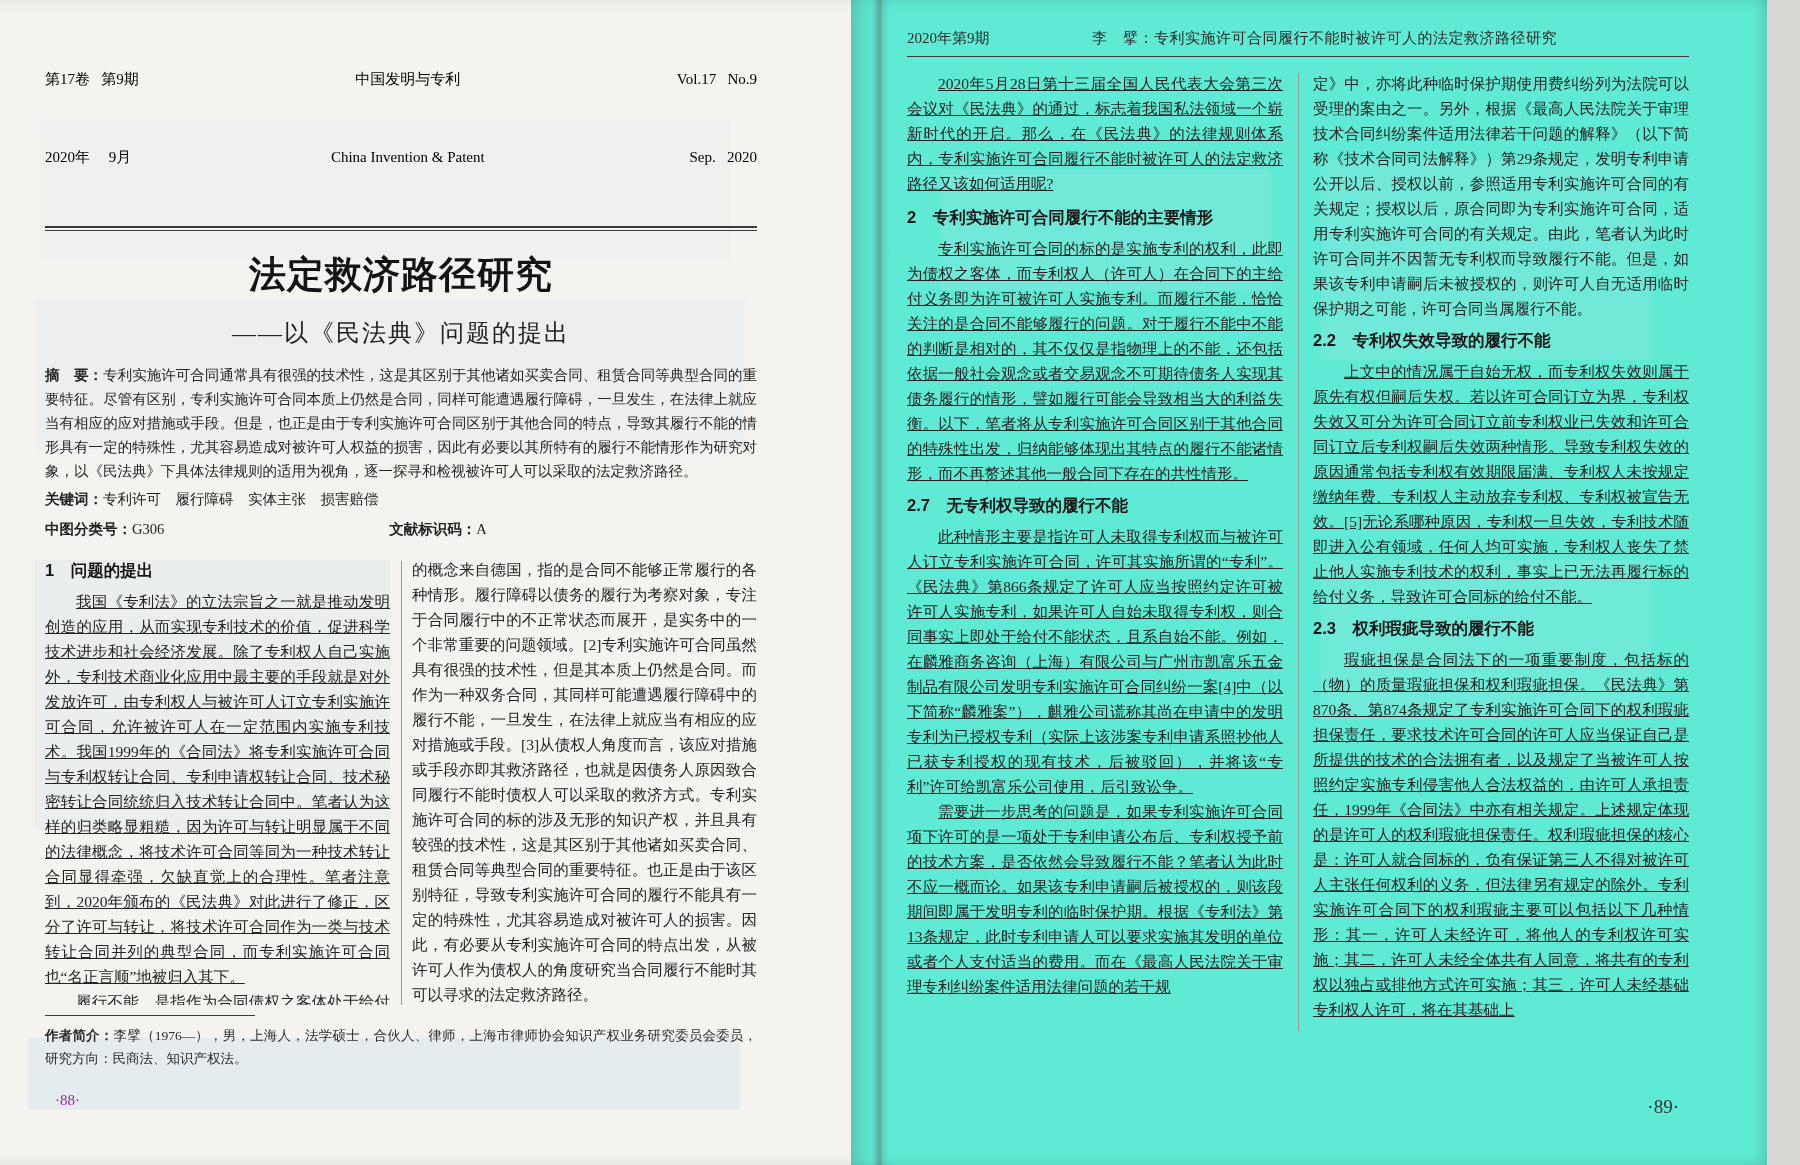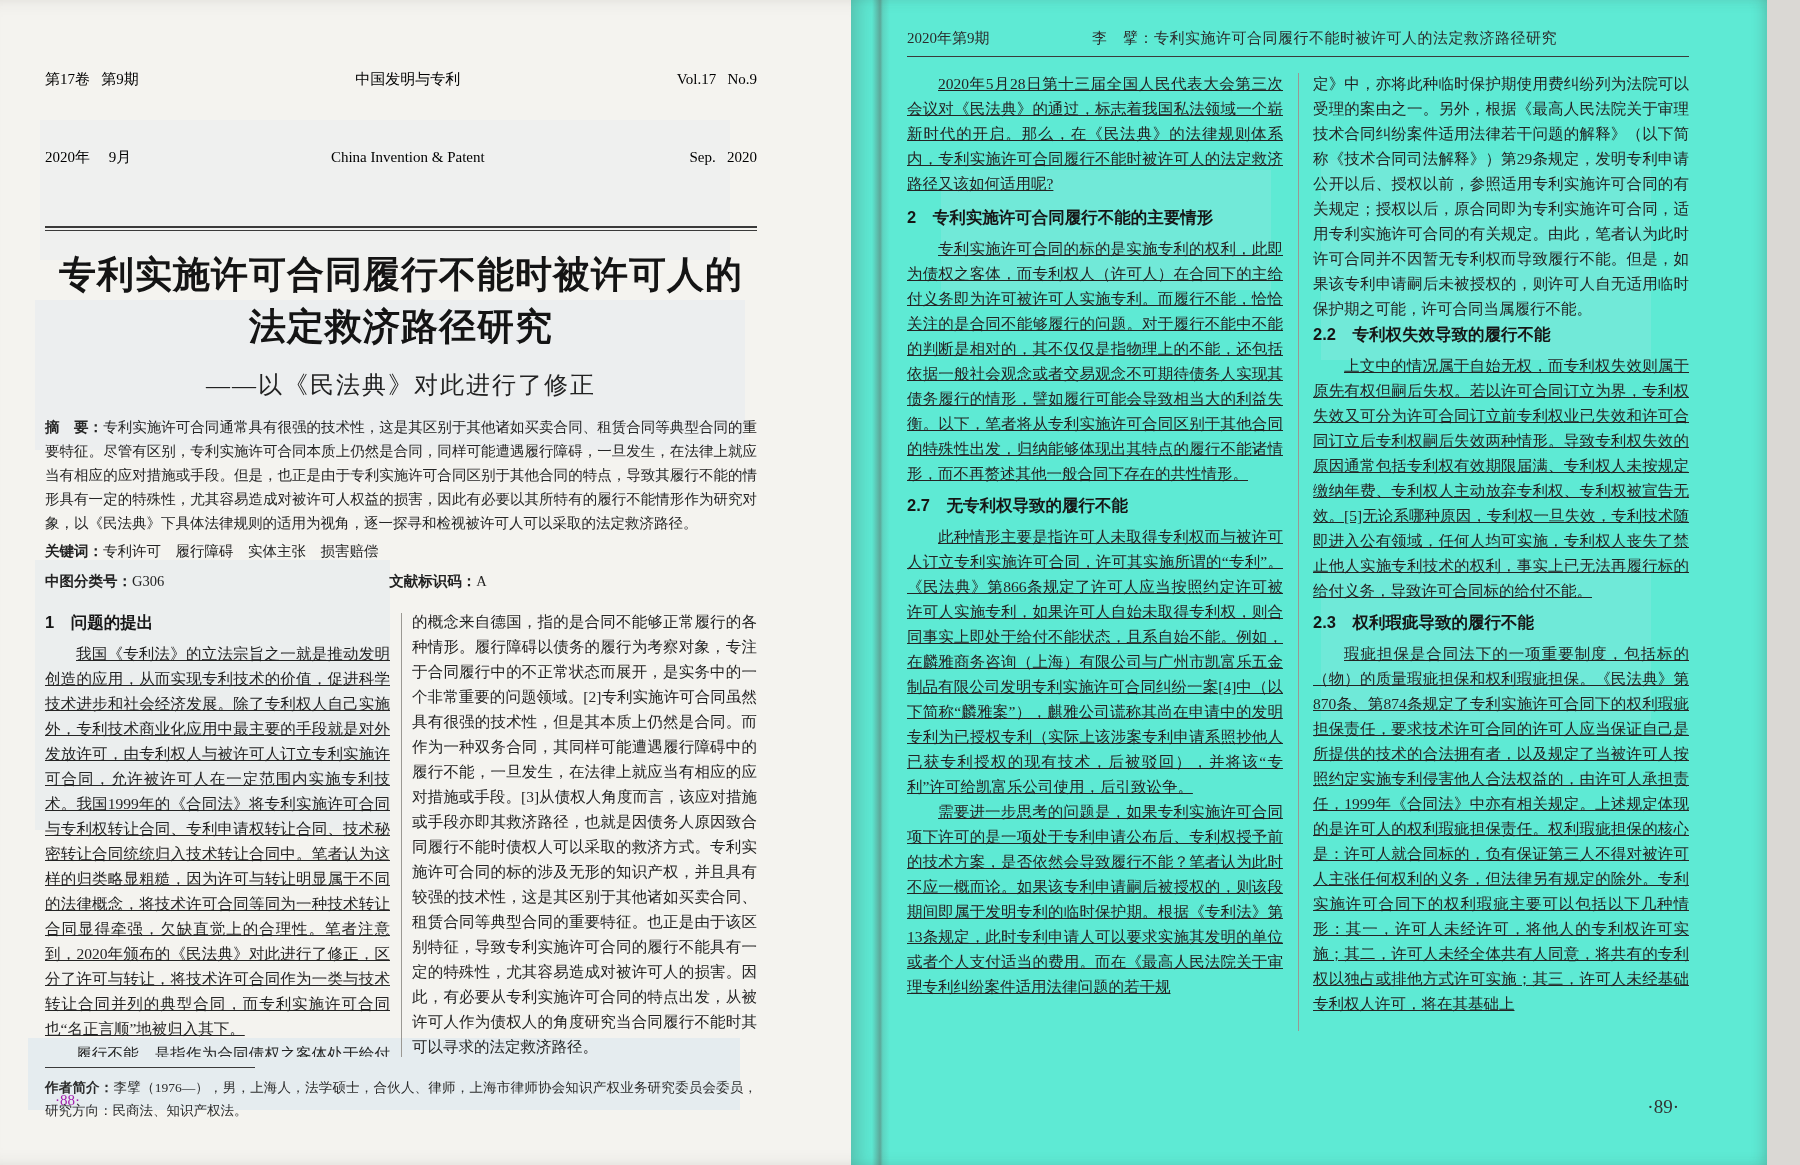--- a/index.html
+++ b/index.html
@@ -79,24 +79,23 @@
         <div>China Invention &amp; Patent</div>
       </div>
       <div class="hr">
         <div>Vol.17   No.9</div>
         <div>Sep.   2020</div>
       </div>
     </div>
     <div class="double-rule"></div>
 
     <div class="title">
-      <div>专利实施许可合同履行不能时被许可人的</div>
       <div>法定救济路径研究</div>
     </div>
-    <div class="subtitle">——以《民法典》对此进行了修正</div>
+    <div class="subtitle">——以《民法典》问题的提出</div>
 
     <div class="abstract"><span class="lab">摘　要：</span><span>专利实施许可合同通常具有很强的技术性，这是其区别于其他诸如买卖合同、租赁合同等典型合同的重要特征。尽管有区别，专利实施许可合同本质上仍然是合同，同样可能遭遇履行障碍，一旦发生，在法律上就应当有相应的应对措施或手段。但是，也正是由于专利实施许可合同区别于其他合同的特点，导致其履行不能的情形具有一定的特殊性，尤其容易造成对被许可人权益的损害，因此有必要以其所特有的履行不能情形作为研究对象，以《民法典》下具体法律规则的适用为视角，逐一探寻和检视被许可人可以采取的法定救济路径。</span></div>
 
     <div class="kwline"><span class="lab">关键词：</span><span>专利许可　履行障碍　实体主张　损害赔偿</span></div>
 
     <div class="metarow">
       <div class="m1"><span class="lab">中图分类号：</span><span>G306</span></div>
       <div class="m2"><span class="lab">文献标识码：</span><span>A</span></div>
     </div>
 
@@ -139,21 +138,21 @@
         <div class="gap8"></div>
         <div class="sechead">2　专利实施许可合同履行不能的主要情形</div>
         <p class="bodyp indent">专利实施许可合同的标的是实施专利的权利，此即为债权之客体，而专利权人（许可人）在合同下的主给付义务即为许可被许可人实施专利。而履行不能，恰恰关注的是合同不能够履行的问题。对于履行不能中不能的判断是相对的，其不仅仅是指物理上的不能，还包括依据一般社会观念或者交易观念不可期待债务人实现其债务履行的情形，譬如履行可能会导致相当大的利益失衡。以下，笔者将从专利实施许可合同区别于其他合同的特殊性出发，归纳能够体现出其特点的履行不能诸情形，而不再赘述其他一般合同下存在的共性情形。</p>
         <div class="sechead" style="margin-top:6px;">2.7　无专利权导致的履行不能</div>
         <p class="bodyp indent">此种情形主要是指许可人未取得专利权而与被许可人订立专利实施许可合同，许可其实施所谓的“专利”。《民法典》第866条规定了许可人应当按照约定许可被许可人实施专利，如果许可人自始未取得专利权，则合同事实上即处于给付不能状态，且系自始不能。例如，在麟雅商务咨询（上海）有限公司与广州市凯富乐五金制品有限公司发明专利实施许可合同纠纷一案[4]中（以下简称“麟雅案”），麒雅公司谎称其尚在申请中的发明专利为已授权专利（实际上该涉案专利申请系照抄他人已获专利授权的现有技术，后被驳回），并将该“专利”许可给凯富乐公司使用，后引致讼争。</p>
         <p class="bodyp indent">需要进一步思考的问题是，如果专利实施许可合同项下许可的是一项处于专利申请公布后、专利权授予前的技术方案，是否依然会导致履行不能？笔者认为此时不应一概而论。如果该专利申请嗣后被授权的，则该段期间即属于发明专利的临时保护期。根据《专利法》第13条规定，此时专利申请人可以要求实施其发明的单位或者个人支付适当的费用。而在《最高人民法院关于审理专利纠纷案件适用法律问题的若干规</p>
       </div>
       <div class="rcoldiv"></div>
       <div class="rcol">
         <p class="bodyp">定》中，亦将此种临时保护期使用费纠纷列为法院可以受理的案由之一。另外，根据《最高人民法院关于审理技术合同纠纷案件适用法律若干问题的解释》（以下简称《技术合同司法解释》）第29条规定，发明专利申请公开以后、授权以前，参照适用专利实施许可合同的有关规定；授权以后，原合同即为专利实施许可合同，适用专利实施许可合同的有关规定。由此，笔者认为此时许可合同并不因暂无专利权而导致履行不能。但是，如果该专利申请嗣后未被授权的，则许可人自无适用临时保护期之可能，许可合同当属履行不能。</p>
-        <div class="sechead" style="">2.2　专利权失效导致的履行不能</div>
+        <div class="sechead" style="margin-top:6px;">2.2　专利权失效导致的履行不能</div>
         <p class="bodyp indent">上文中的情况属于自始无权，而专利权失效则属于原先有权但嗣后失权。若以许可合同订立为界，专利权失效又可分为许可合同订立前专利权业已失效和许可合同订立后专利权嗣后失效两种情形。导致专利权失效的原因通常包括专利权有效期限届满、专利权人未按规定缴纳年费、专利权人主动放弃专利权、专利权被宣告无效。[5]无论系哪种原因，专利权一旦失效，专利技术随即进入公有领域，任何人均可实施，专利权人丧失了禁止他人实施专利技术的权利，事实上已无法再履行标的给付义务，导致许可合同标的给付不能。</p>
         <div class="sechead" style="margin-top:6px;">2.3　权利瑕疵导致的履行不能</div>
         <p class="bodyp indent">瑕疵担保是合同法下的一项重要制度，包括标的（物）的质量瑕疵担保和权利瑕疵担保。《民法典》第870条、第874条规定了专利实施许可合同下的权利瑕疵担保责任，要求技术许可合同的许可人应当保证自己是所提供的技术的合法拥有者，以及规定了当被许可人按照约定实施专利侵害他人合法权益的，由许可人承担责任，1999年《合同法》中亦有相关规定。上述规定体现的是许可人的权利瑕疵担保责任。权利瑕疵担保的核心是：许可人就合同标的，负有保证第三人不得对被许可人主张任何权利的义务，但法律另有规定的除外。专利实施许可合同下的权利瑕疵主要可以包括以下几种情形：其一，许可人未经许可，将他人的专利权许可实施；其二，许可人未经全体共有人同意，将共有的专利权以独占或排他方式许可实施；其三，许可人未经基础专利权人许可，将在其基础上</p>
       </div>
     </div>
   </div>
 
   <div class="pageno-r">·89·</div>
 </div>
 

